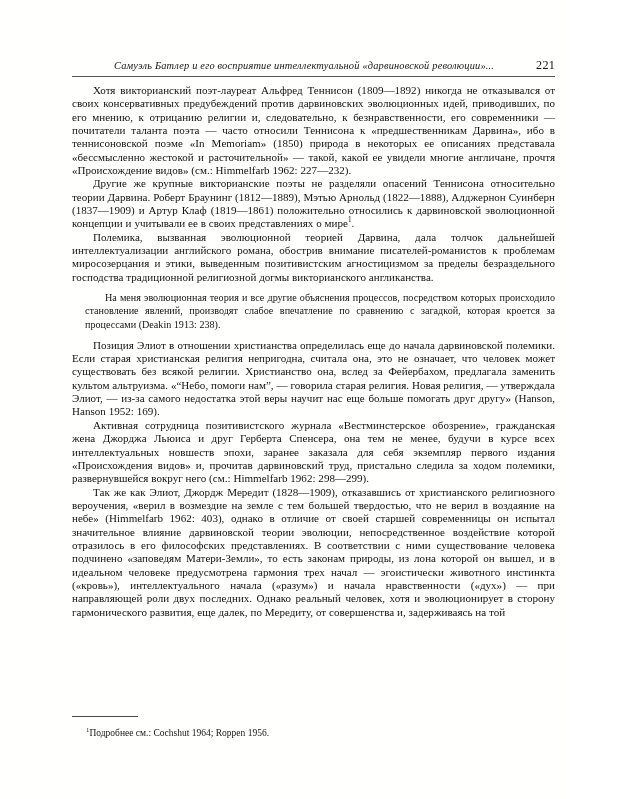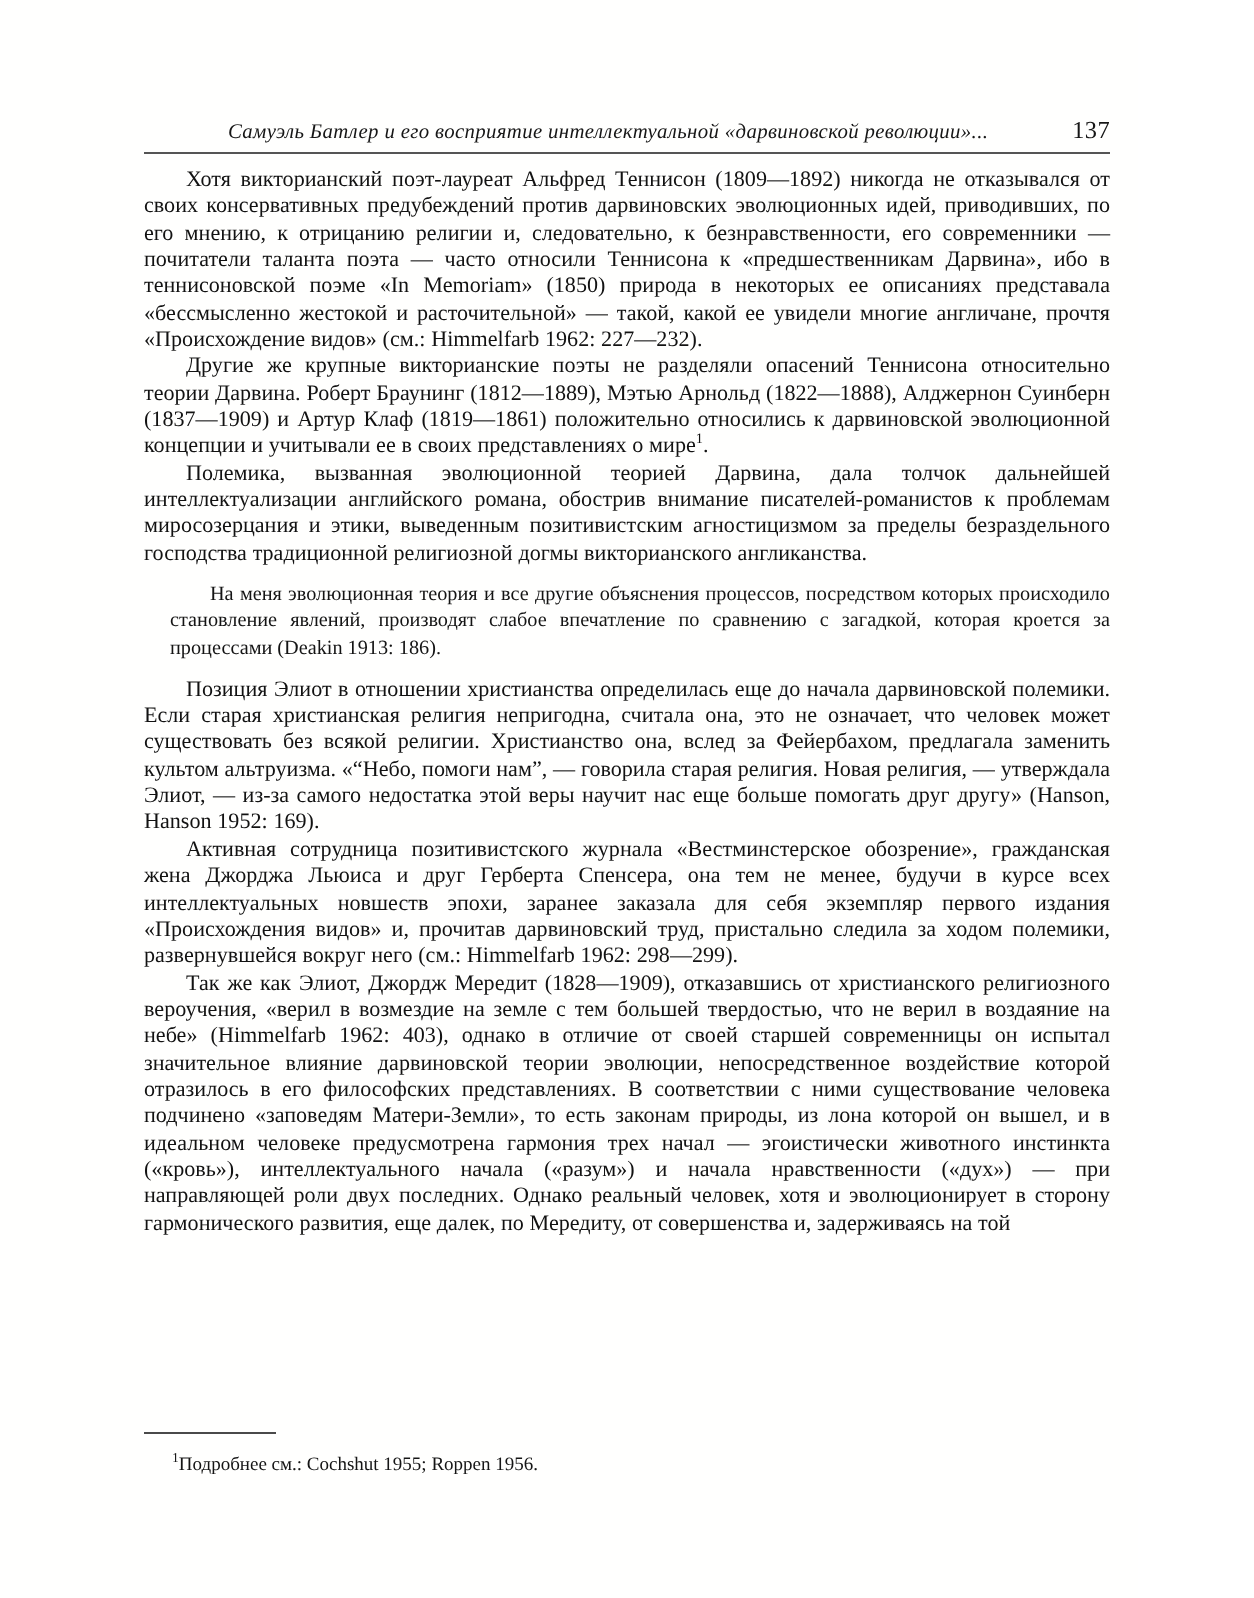--- a/index.html
+++ b/index.html
@@ -122,43 +122,43 @@
     line-height: 0;
   }
 </style>
 </head>
 <body>
 
 <div class="page">
 
   <div class="running-head">
     <div class="running-head-title">Самуэль Батлер и его восприятие интеллектуальной «дарвиновской революции»...</div>
-    <div class="running-head-folio">137</div>
+    <div class="running-head-folio">221</div>
   </div>
   <div class="head-rule"></div>
 
   <div class="textblock">
 
     <p class="body">Хотя викторианский поэт-лауреат Альфред Теннисон (1809—1892) никогда не отказывался от своих консервативных предубеждений против дарвиновских эволюционных идей, приводивших, по его мнению, к отрицанию религии и, следовательно, к безнравственности, его современники — почитатели таланта поэта — часто относили Теннисона к «предшественникам Дарвина», ибо в теннисоновской поэме «In Memoriam» (1850) природа в некоторых ее описаниях представала «бессмысленно жестокой и расточительной» — такой, какой ее увидели многие англичане, прочтя «Происхождение видов» (см.: Himmelfarb 1962: 227—232).</p>
 
     <p class="body"><span>Другие же крупные викторианские поэты не разделяли опасений Теннисона относительно теории Дарвина. Роберт Браунинг (1812—1889), Мэтью Арнольд (1822—1888), Алджернон Суинберн (1837—1909) и Артур Клаф (1819—1861) положительно относились к дарвиновской эволюционной концепции и учитывали ее в своих представлениях о мире</span><sup class="fnref">1</sup><span>.</span></p>
 
     <p class="body">Полемика, вызванная эволюционной теорией Дарвина, дала толчок дальнейшей интеллектуализации английского романа, обострив внимание писателей-романистов к проблемам миросозерцания и этики, выведенным позитивистским агностицизмом за пределы безраздельного господства традиционной религиозной догмы викторианского англиканства.</p>
 
 
     <div class="quote-gap-top"></div>
-    <p class="quote">На меня эволюционная теория и все другие объяснения процессов, посредством которых происходило становление явлений, производят слабое впечатление по сравнению с загадкой, которая кроется за процессами (Deakin 1913: 186).</p>
+    <p class="quote">На меня эволюционная теория и все другие объяснения процессов, посредством которых происходило становление явлений, производят слабое впечатление по сравнению с загадкой, которая кроется за процессами (Deakin 1913: 238).</p>
     <div class="quote-gap-bottom"></div>
 
     <p class="body">Позиция Элиот в отношении христианства определилась еще до начала дарвиновской полемики. Если старая христианская религия непригодна, считала она, это не означает, что человек может существовать без всякой религии. Христианство она, вслед за Фейербахом, предлагала заменить культом альтруизма. «“Небо, помоги нам”, — говорила старая религия. Новая религия, — утверждала Элиот, — из-за самого недостатка этой веры научит нас еще больше помогать друг другу» (Hanson, Hanson 1952: 169).</p>
 
     <p class="body">Активная сотрудница позитивистского журнала «Вестминстерское обозрение», гражданская жена Джорджа Льюиса и друг Герберта Спенсера, она тем не менее, будучи в курсе всех интеллектуальных новшеств эпохи, заранее заказала для себя экземпляр первого издания «Происхождения видов» и, прочитав дарвиновский труд, пристально следила за ходом полемики, развернувшейся вокруг него (см.: Himmelfarb 1962: 298—299).</p>
 
     <p class="body">Так же как Элиот, Джордж Мередит (1828—1909), отказавшись от христианского религиозного вероучения, «верил в возмездие на земле с тем большей твердостью, что не верил в воздаяние на небе» (Himmelfarb 1962: 403), однако в отличие от своей старшей современницы он испытал значительное влияние дарвиновской теории эволюции, непосредственное воздействие которой отразилось в его философских представлениях. В соответствии с ними существование человека подчинено «заповедям Матери-Земли», то есть законам природы, из лона которой он вышел, и в идеальном человеке предусмотрена гармония трех начал — эгоистически животного инстинкта («кровь»), интеллектуального начала («разум») и начала нравственности («дух») — при направляющей роли двух последних. Однако реальный человек, хотя и эволюционирует в сторону гармонического развития, еще далек, по Мередиту, от совершенства и, задерживаясь на той</p>
 
   </div>
 
   <div class="footnote-area">
     <div class="footnote-rule"></div>
-    <p class="footnote-text"><sup>1</sup><span>Подробнее см.: Cochshut 1955; Roppen 1956.</span></p>
+    <p class="footnote-text"><sup>1</sup><span>Подробнее см.: Cochshut 1964; Roppen 1956.</span></p>
   </div>
 
 </div>
 
 </body></html>

